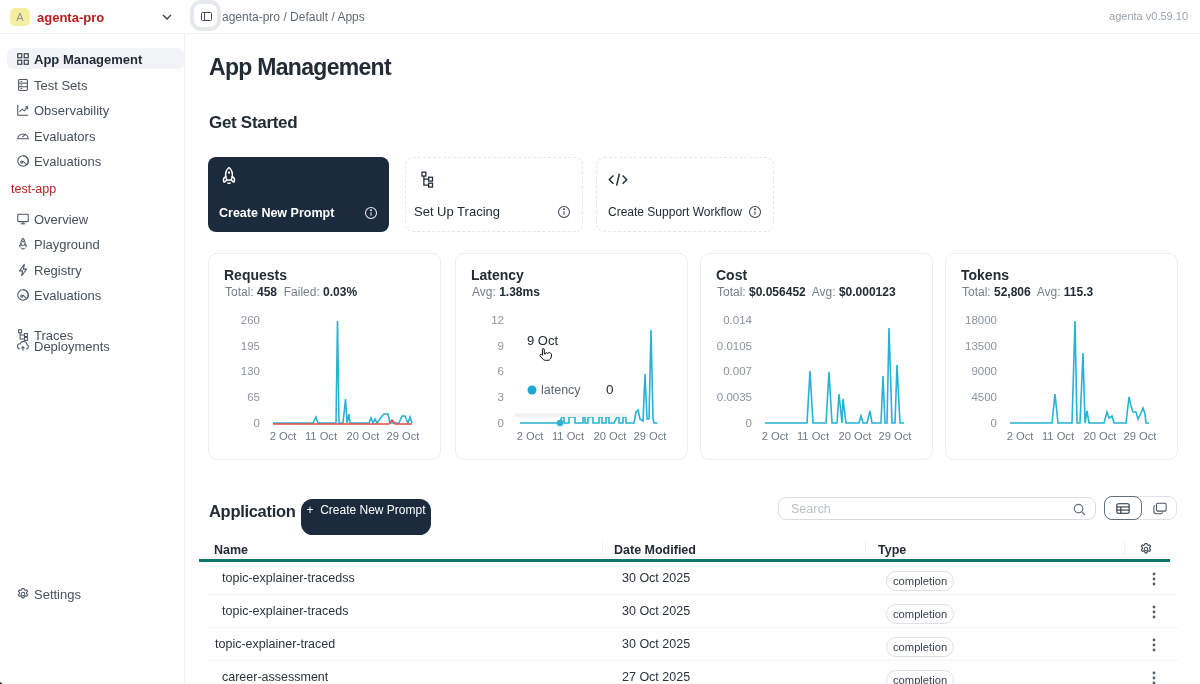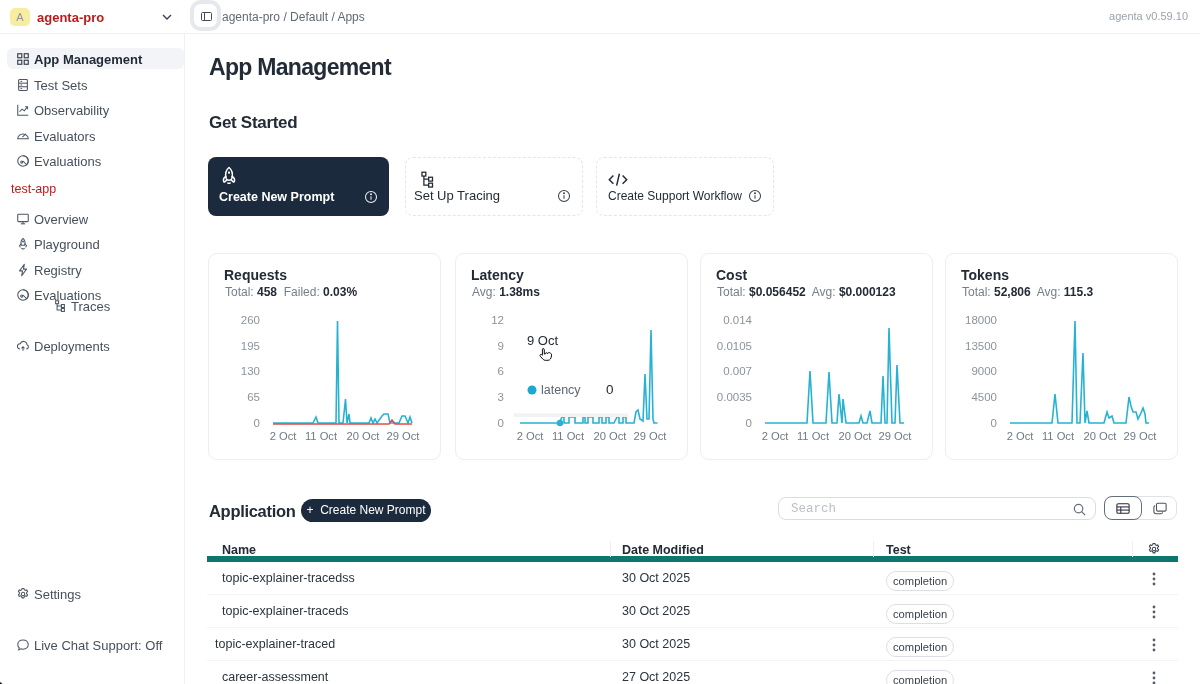--- a/index.html
+++ b/index.html
@@ -21,41 +21,41 @@
 .sitem .ic { position:absolute; left:16px; top:6px; width:14px; height:14px; }
 .sitem .tx { position:absolute; left:34px; top:6px; font-size:13px; color:#46505c; white-space:nowrap; }
 .sitem.sel { left:7px; width:177px; height:21px; background:#f2f4f7; border-radius:6px; }
 .sitem.sel .ic { left:9px; top:3.5px; }
 .sitem.sel .tx { left:27px; top:3.5px; color:#1f2937; font-weight:bold; }
 .applabel { position:absolute; left:11px; font-size:12.5px; color:#b91c1c; }
 
 .h1 { position:absolute; left:209px; top:54px; font-size:23px; font-weight:bold; color:#222b36; letter-spacing:-0.7px; }
 .h2 { position:absolute; left:209px; font-size:17px; font-weight:bold; color:#222b36; letter-spacing:-0.3px; }
 
-.gcard { position:absolute; top:157px; height:59px; border-radius:8px; }
+.gcard { position:absolute; top:157px; height:75px; border-radius:8px; }
 .gcard .lbl { position:absolute; left:11px; bottom:12px; font-size:13px; font-weight:bold; white-space:nowrap; }
 .gcard .info { position:absolute; right:11px; bottom:12px; width:14px; height:14px; }
 .gcard.dark { background:#1b2b3d; color:#fff; }
 .gcard.dash { border:1px dashed #e3e6ea; color:#222b36; }
 .gicon { position:absolute; left:14px; top:11px; width:22px; height:22px; }
 
 .ccard { position:absolute; top:253px; width:233px; height:207px; border:1px solid #eceef1; border-radius:9px; background:#fff; }
 .ccard .t { position:absolute; left:15px; top:13px; font-size:14px; font-weight:bold; color:#222b36; }
 .ccard .s { position:absolute; left:16px; top:31px; font-size:12px; color:#747f8b; }
 .ccard .s b { color:#222b36; }
 .axisy { font-size:11.5px; fill:#8b939e; }
 .axisx { font-size:11.2px; fill:#6f7984; }
 
-.btn-dark { position:absolute; left:301px; top:499px; width:130px; height:23px; background:#1b2b3d; border-radius:11.5px; color:#fff; font-size:12px; text-align:center; line-height:23px; }
+.btn-dark { position:absolute; left:301px; top:499px; width:130px; height:36px; background:#1b2b3d; border-radius:11.5px; color:#fff; font-size:12px; text-align:center; line-height:23px; }
 .search { position:absolute; left:778px; top:497px; width:318px; height:23px; border:1px solid #d9dde2; border-radius:8px; }
-.search .ph { position:absolute; left:12px; top:4px; font-size:12.5px; color:#b9c0c8;font-family:Liberation Mono, monospace; }
+.search .ph { position:absolute; left:12px; top:4px; font-size:12.5px; color:#b9c0c8; }
 .seg { position:absolute; left:1104px; top:496px; width:73px; height:24px; border:1px solid #dfe3e8; border-radius:8px; }
 .seg .a { position:absolute; left:-1px; top:-1px; width:38px; height:24px; border:1px solid #646f7c; border-radius:8px; background:#fff; }
 
-.thead { position:absolute; left:207px; top:536px; width:971px; height:26px; border-bottom:6px solid #0f766e; }
+.thead { position:absolute; left:199px; top:536px; width:971px; height:26px; border-bottom:3px solid #0f766e; }
 .th { position:absolute; top:7px; font-size:12.5px; font-weight:bold; color:#222b36; }
 .vsep { position:absolute; top:5px; width:1px; height:16px; background:#eef0f2; }
 .trow { position:absolute; left:207px; width:971px; height:33px; border-bottom:1px solid #f2f4f6; }
 .td { position:absolute; top:9px; font-size:12.5px; color:#2a333e; }
 .chip { position:absolute; left:679px; top:9px; height:20px; padding:0 6px; border:1px solid #dcdfe4; border-radius:10px; font-size:11.2px; color:#3a434e; line-height:18px; }
 .dotsvg { position:absolute; left:945px; top:10px; width:4px; height:14px; }
 </style>
 </head>
 <body>
 
@@ -157,21 +157,21 @@
  <div class="sitem" style="top:248.4px;">
   <svg class="ic" viewBox="0 0 16 16">
         <g fill="none" stroke="#4b5563" stroke-width="1.2">
           <circle cx="8" cy="8" r="6"></circle>
           <path d="M8 2 a6 6 0 0 1 4.2 10.3 L8 8"></path>
           <circle cx="6.6" cy="9.2" r="1.2"></circle>
         </g>
       </svg>
   <div class="tx">Evaluations</div>
  </div>
- <div class="sitem" style="top:259px;margin-left:37px;">
+ <div class="sitem" style="top:288px;">
   <svg class="ic" viewBox="0 0 16 16">
         <g fill="none" stroke="#4b5563" stroke-width="1.2">
           <rect x="3" y="2" width="3.4" height="3.4"></rect>
           <rect x="9.6" y="6.3" width="3.4" height="3.4"></rect>
           <rect x="9.6" y="10.8" width="3.4" height="3.4"></rect>
           <path d="M4.7 5.4 V8 H9.6 M4.7 8 V12.5 H9.6"></path>
         </g>
       </svg>
   <div class="tx">Traces</div>
  </div>
@@ -187,26 +187,20 @@
  </div>
 
  <div class="sitem" style="top:546.5px;">
   <svg class="ic" viewBox="0 0 16 16">
         <g fill="none" stroke="#4b5563" stroke-width="1.2" stroke-linejoin="round">
           <path d="M6.9 1.6 h2.2 l.3 1.5 a5 5 0 0 1 1.3.8 l1.5-.6 1.1 1.9 -1.2 1 a5 5 0 0 1 0 1.6 l1.2 1 -1.1 1.9 -1.5-.6 a5 5 0 0 1 -1.3.8 l-.3 1.5 h-2.2 l-.3-1.5 a5 5 0 0 1 -1.3-.8 l-1.5.6 -1.1-1.9 1.2-1 a5 5 0 0 1 0-1.6 l-1.2-1 1.1-1.9 1.5.6 a5 5 0 0 1 1.3-.8 Z"></path>
           <circle cx="8" cy="8" r="2"></circle>
         </g>
       </svg>
   <div class="tx">Settings</div>
- </div>
- <div class="sitem" style="top:597.5px;">
-  <svg class="ic" viewBox="0 0 16 16">
-        <path d="M8 2.2 c3.4 0 6 2.3 6 5.3 s-2.6 5.3-6 5.3 c-.8 0-1.6-.1-2.3-.4 L3 13.6 l.7-2.4 C2.6 10.3 2 9 2 7.5 2 4.5 4.6 2.2 8 2.2 Z" fill="none" stroke="#4b5563" stroke-width="1.2"></path>
-      </svg>
-  <div class="tx">Live Chat Support: Off</div>
  </div>
 </div>
 
 <div class="h1">App Management</div>
 <div class="h2" style="top:113px;">Get Started</div>
 
 <div class="gcard dark" style="left:208px; width:181px;">
  <svg class="gicon" viewBox="0 0 20 20" style="left:10.5px; top:9px; width:20px; height:20px;">
       <g fill="none" stroke="#fff" stroke-width="1.5" stroke-linejoin="round" stroke-linecap="round">
         <path d="M10 1.5 C7.2 3.8 6.1 7.6 7 11.6 L7.3 12.7 C8 14.8 12 14.8 12.7 12.7 L13 11.6 C13.9 7.6 12.8 3.8 10 1.5 Z"></path>
@@ -364,21 +358,21 @@
       <g fill="none" stroke="#4b5563" stroke-width="1.2">
         <rect x="4" y="1" width="11" height="9" rx="1.5"></rect>
         <path d="M2.5 3.5 C1.7 3.7 1 4.4 1 5.5 V10.5 C1 11.9 2.1 13 3.5 13 H9 C10 13 10.8 12.4 11 11.5"></path>
       </g>
     </svg>
 </div>
 
 <div class="thead">
  <div class="th" style="left:15px;">Name</div>
  <div class="th" style="left:415px;">Date Modified</div>
- <div class="th" style="left:679px;">Test</div>
+ <div class="th" style="left:679px;">Type</div>
  <div class="vsep" style="left:403px;"></div>
  <div class="vsep" style="left:666px;"></div>
  <div class="vsep" style="left:925px;"></div>
  <svg style="position:absolute; left:940px; top:6px; width:14px; height:14px;" viewBox="0 0 16 16">
       <g fill="none" stroke="#39424d" stroke-width="1.2">
         <path d="M6.9 1.6 h2.2 l.3 1.5 a5 5 0 0 1 1.3.8 l1.5-.6 1.1 1.9 -1.2 1 a5 5 0 0 1 0 1.6 l1.2 1 -1.1 1.9 -1.5-.6 a5 5 0 0 1 -1.3.8 l-.3 1.5 h-2.2 l-.3-1.5 a5 5 0 0 1 -1.3-.8 l-1.5.6 -1.1-1.9 1.2-1 a5 5 0 0 1 0-1.6 l-1.2-1 1.1-1.9 1.5.6 a5 5 0 0 1 1.3-.8 Z" stroke-linejoin="round"></path>
         <circle cx="8" cy="8" r="2"></circle>
       </g>
     </svg>
 </div>

